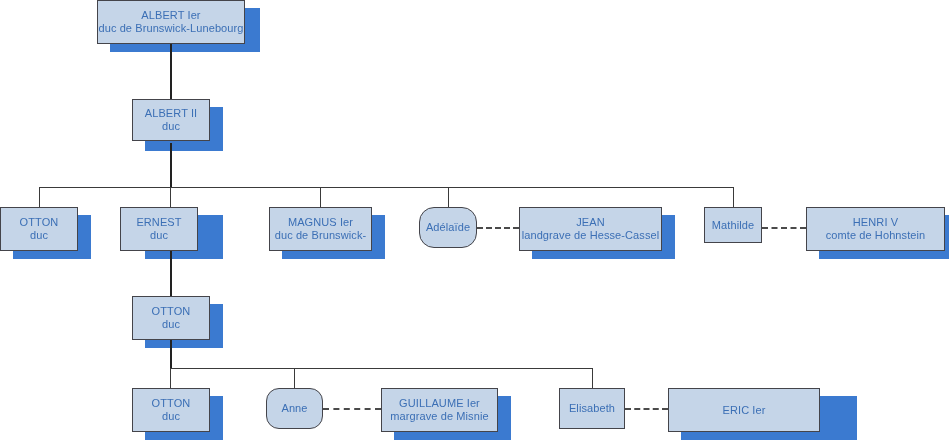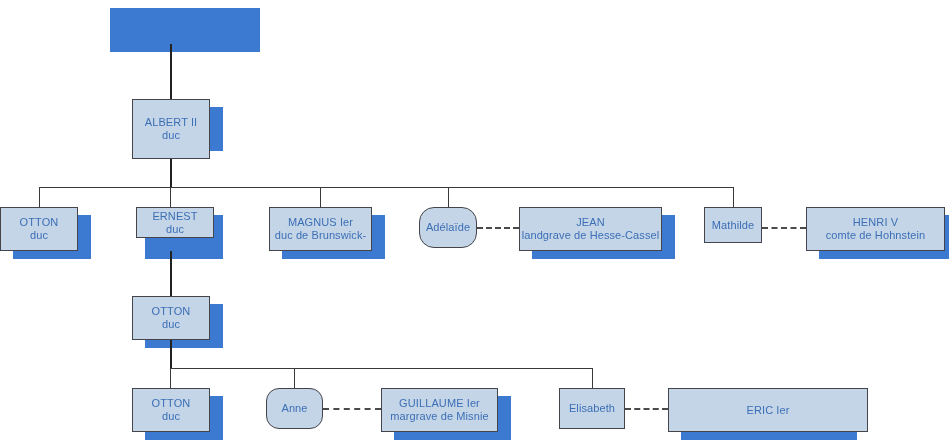--- a/index.html
+++ b/index.html
@@ -57,25 +57,29 @@
     border-top: 2px dashed #4a4a4a;
     z-index: 2;
   }
 </style>
 </head>
 <body>
 
 <div id="canvas">
 
   <div class="shadow" style="left:110px; top:8px; width:150px; height:44px;"></div>
+  <div class="node" style="left:97px; top:0px; width:148px; height:44px;">
+    <span class="l1">ALBERT Ier</span>
+    <span class="l2">duc de Brunswick-Lunebourg</span>
+  </div>
 
   <div class="line thick-v" style="left:170px; top:44px; height:55px;"></div>
 
   <div class="shadow" style="left:145px; top:107px; width:78px; height:44px;"></div>
-  <div class="node" style="left:132px; top:99px; width:78px; height:60px;">
+  <div class="node" style="left:132px; top:99px; width:78px; height:42px;">
     <span class="l1">ALBERT II</span>
     <span class="l2">duc</span>
   </div>
 
   <div class="line thick-v" style="left:170px; top:143px; height:45px;"></div>
 
   <div class="line h" style="left:39px; top:187px; width:695px;"></div>
 
   <div class="line v" style="left:39px; top:187px; height:20px;"></div>
   <div class="line v" style="left:170px; top:187px; height:20px;"></div>
@@ -83,21 +87,21 @@
   <div class="line v" style="left:448px; top:187px; height:20px;"></div>
   <div class="line v" style="left:733px; top:187px; height:20px;"></div>
 
   <div class="shadow" style="left:13px; top:215px; width:78px; height:44px;"></div>
   <div class="node" style="left:0px; top:207px; width:78px; height:44px;">
     <span class="l1">OTTON</span>
     <span class="l2">duc</span>
   </div>
 
   <div class="shadow" style="left:145px; top:215px; width:78px; height:44px;"></div>
-  <div class="node" style="left:136px; top:207px; width:78px; height:31px;">
+  <div class="node" style="left:120px; top:207px; width:78px; height:44px;">
     <span class="l1">ERNEST</span>
     <span class="l2">duc</span>
   </div>
 
   <div class="shadow" style="left:282px; top:215px; width:103px; height:44px;"></div>
   <div class="node" style="left:269px; top:207px; width:103px; height:44px;">
     <span class="l1">MAGNUS Ier</span>
     <span class="l2">duc de Brunswick-</span>
   </div>
 
@@ -159,17 +163,17 @@
     <span class="l2">margrave de Misnie</span>
   </div>
 
   <div class="node" style="left:559px; top:388px; width:66px; height:41px;">
     <span class="l1">Elisabeth</span>
   </div>
 
   <div class="dash" style="left:625px; top:408px; width:43px;"></div>
 
   <div class="shadow" style="left:681px; top:396px; width:176px; height:44px;"></div>
-  <div class="node" style="left:668px; top:388px; width:200px; height:44px;">
+  <div class="node" style="left:668px; top:388px; width:152px; height:44px;">
     <span class="l1">ERIC Ier</span>
   </div>
 
 </div>
 
 </body></html>

